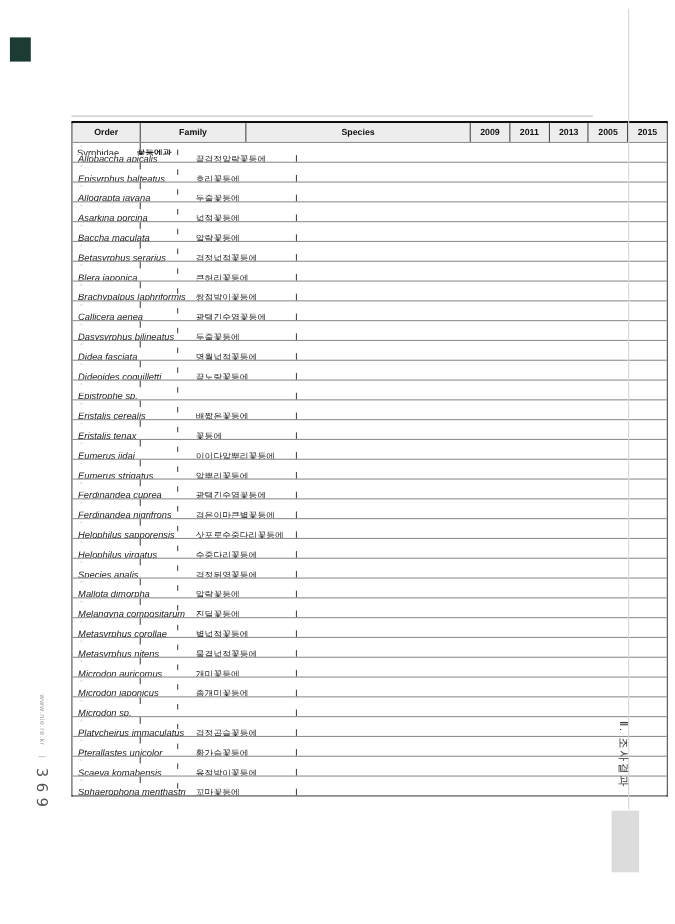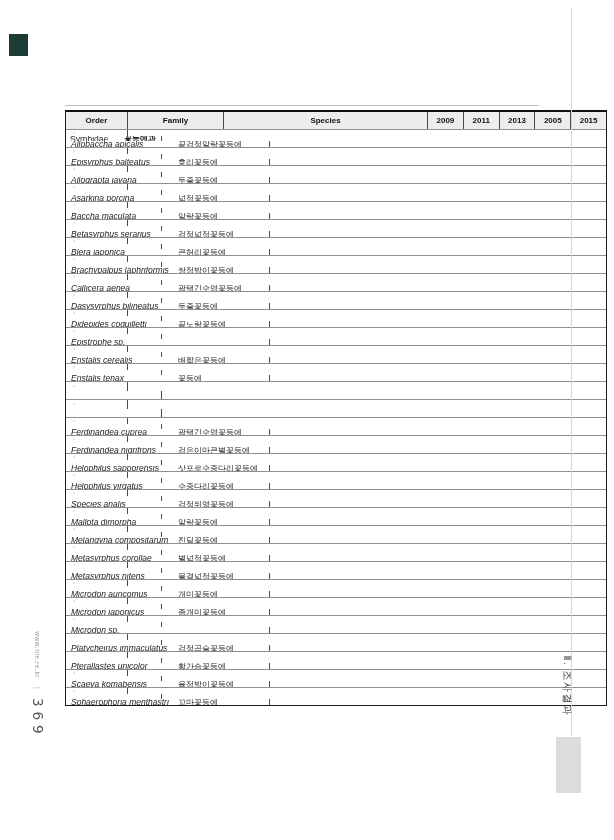--- a/index.html
+++ b/index.html
@@ -319,20 +319,45 @@
           <div class="cell c-year">
             <span class="fdot"></span>
           </div>
         </div>
         <div class="trow">
           <div class="cell c-order">
             <span class="odot"></span>
           </div>
           <div class="cell c-family"></div>
           <div class="cell c-species">
+            <span class="sp-latin">Didea fasciata</span>
+            <span class="sp-kor">명월넓적꽃등에</span>
+          </div>
+          <div class="cell c-year">
+            <span class="fdot"></span>
+          </div>
+          <div class="cell c-year">
+            <span class="fdot"></span>
+          </div>
+          <div class="cell c-year">
+            <span class="fdot"></span>
+          </div>
+          <div class="cell c-year">
+            <span class="fdot"></span>
+          </div>
+          <div class="cell c-year">
+            <span class="dot"></span>
+          </div>
+        </div>
+        <div class="trow">
+          <div class="cell c-order">
+            <span class="odot"></span>
+          </div>
+          <div class="cell c-family"></div>
+          <div class="cell c-species">
             <span class="sp-latin">Dideoides coquilletti</span>
             <span class="sp-kor">끝노랑꽃등에</span>
           </div>
           <div class="cell c-year">
             <span class="dot"></span>
           </div>
           <div class="cell c-year">
             <span class="fdot"></span>
           </div>
           <div class="cell c-year">
@@ -418,41 +443,49 @@
           </div>
           <div class="cell c-year">
             <span class="fdot"></span>
           </div>
         </div>
         <div class="trow">
           <div class="cell c-order">
             <span class="odot"></span>
           </div>
           <div class="cell c-family"></div>
-          <div class="cell c-year">
-            <span class="fdot"></span>
-          </div>
-          <div class="cell c-year">
-            <span class="dot"></span>
-          </div>
-          <div class="cell c-year">
-            <span class="fdot"></span>
-          </div>
-          <div class="cell c-year">
-            <span class="fdot"></span>
-          </div>
-          <div class="cell c-year">
-            <span class="dot"></span>
-          </div>
-        </div>
-        <div class="trow">
-          <div class="cell c-order">
-            <span class="odot"></span>
-          </div>
-          <div class="cell c-family"></div>
+          <div class="cell c-species">
+            <span class="sp-latin">Eumerus iidai</span>
+            <span class="sp-kor">이이다알뿌리꽃등에</span>
+          </div>
+          <div class="cell c-year">
+            <span class="fdot"></span>
+          </div>
+          <div class="cell c-year">
+            <span class="dot"></span>
+          </div>
+          <div class="cell c-year">
+            <span class="fdot"></span>
+          </div>
+          <div class="cell c-year">
+            <span class="fdot"></span>
+          </div>
+          <div class="cell c-year">
+            <span class="dot"></span>
+          </div>
+        </div>
+        <div class="trow">
+          <div class="cell c-order">
+            <span class="odot"></span>
+          </div>
+          <div class="cell c-family"></div>
+          <div class="cell c-species">
+            <span class="sp-latin">Eumerus strigatus</span>
+            <span class="sp-kor">알뿌리꽃등에</span>
+          </div>
           <div class="cell c-year">
             <span class="fdot"></span>
           </div>
           <div class="cell c-year">
             <span class="fdot"></span>
           </div>
           <div class="cell c-year">
             <span class="fdot"></span>
           </div>
           <div class="cell c-year">

